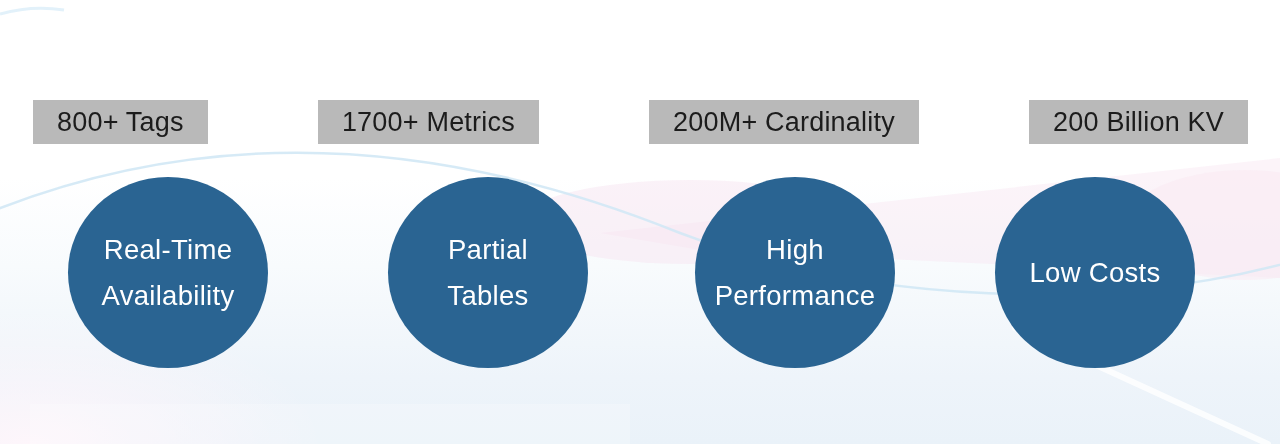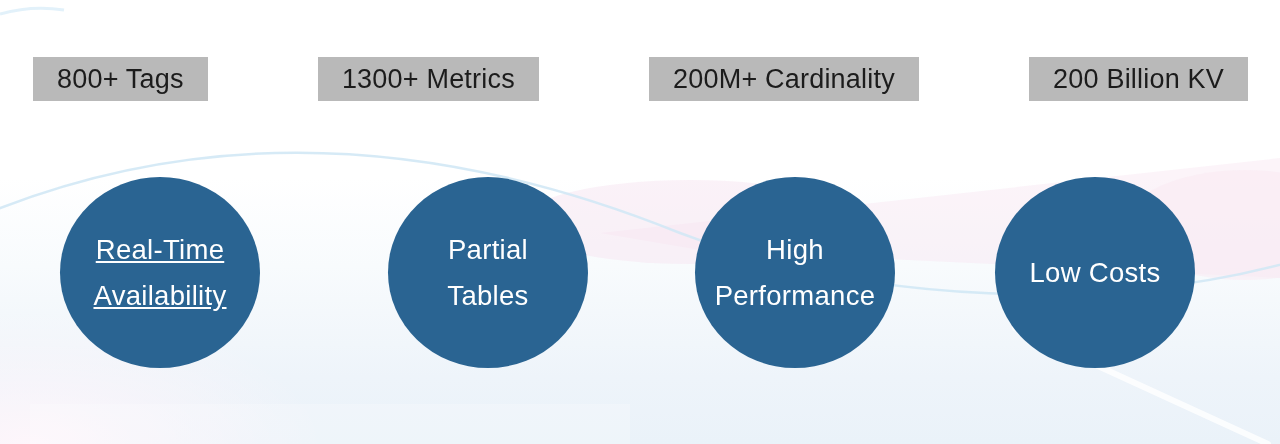--- a/index.html
+++ b/index.html
@@ -33,39 +33,40 @@
   }
   .stat-badge{
     background:var(--badge-bg,#b9b9b9);
     color:var(--badge-text,#1c1c1c);
     height:44px;
     line-height:44px;
     padding:0 24px;
     font-size:27px;
     white-space:nowrap;
     letter-spacing:0.2px;
+    margin-top:43px;
   }
   .feature-circle{
     position:absolute;
     top:177px;
     width:200px;
     height:191px;
     border-radius:50%;
     background:var(--circle-bg,#2a6492);
     color:var(--circle-text,#ffffff);
     display:flex;
     flex-direction:column;
     align-items:center;
     justify-content:center;
     text-align:center;
     font-size:27.5px;
     line-height:46px;
     letter-spacing:0.3px;
   }
-  .c1{left:60px;text-decoration:underline;}
+  .c1{left:68px;}
   .c2{left:388px;text-align:center;}
   .c3{left:695px;text-align:right;}
   .c4{left:995px;text-align:center;}
 </style>
 </head>
 <body>
 
 <div class="stage">
 
   <svg class="bg-waves" viewBox="0 0 1280 444" preserveAspectRatio="none" aria-hidden="true">
@@ -78,21 +79,21 @@
 
     <path d="M 0 14 Q 32 5 64 10" fill="none" stroke="#dff0fa" stroke-width="3" opacity="0.9"></path>
 
     <path d="M 1015 328 L 1268 444" fill="none" stroke="#ffffff" stroke-width="6" stroke-linecap="round" opacity="0.8"></path>
 
     <rect x="30" y="404" width="600" height="40" fill="#ffffff" opacity="0.22"></rect>
   </svg>
 
   <div class="stats-row">
     <div class="stat-badge">800+ Tags</div>
-    <div class="stat-badge">1300+ Metrics</div>
+    <div class="stat-badge">1700+ Metrics</div>
     <div class="stat-badge">200M+ Cardinality</div>
     <div class="stat-badge">200 Billion KV</div>
   </div>
 
   <div class="feature-circle c1">
     <span>Real-Time</span>
     <span>Availability</span>
   </div>
 
   <div class="feature-circle c2">

